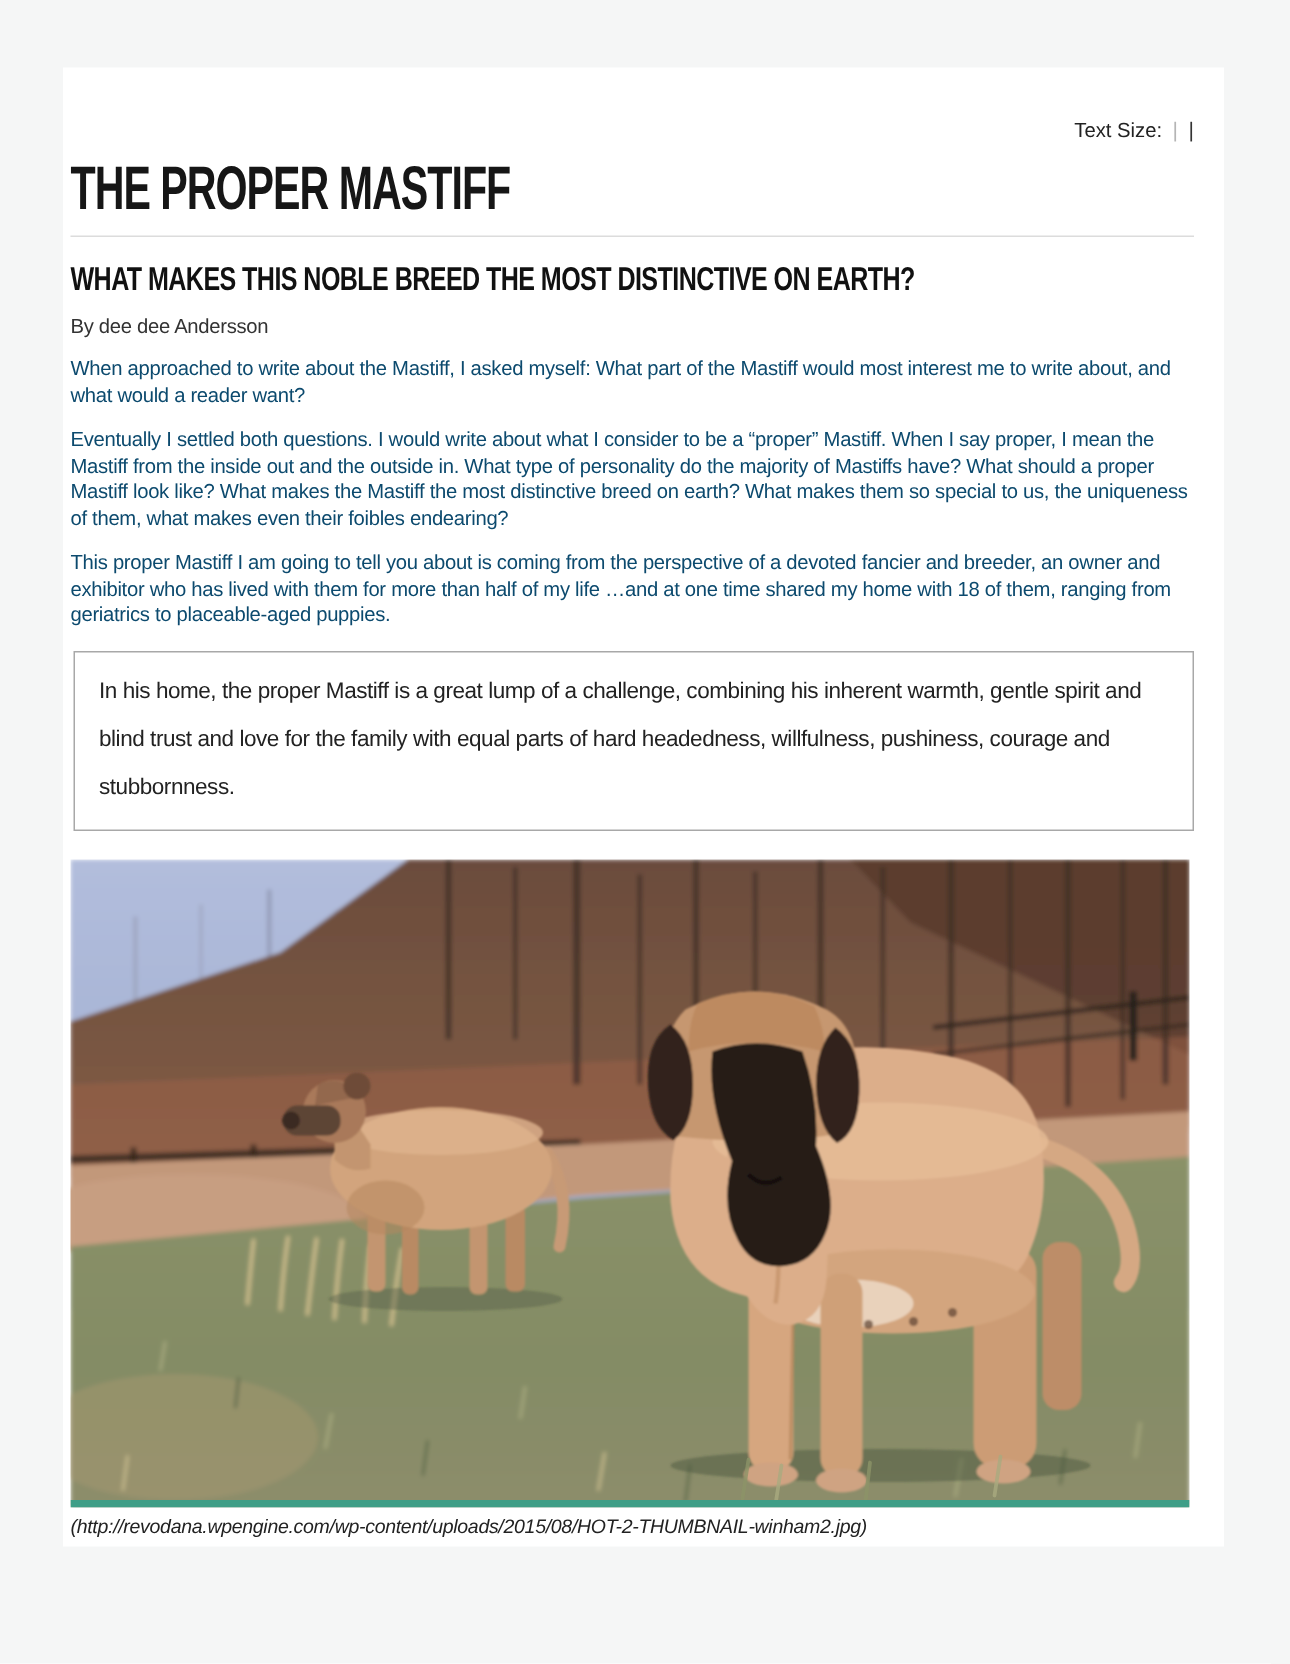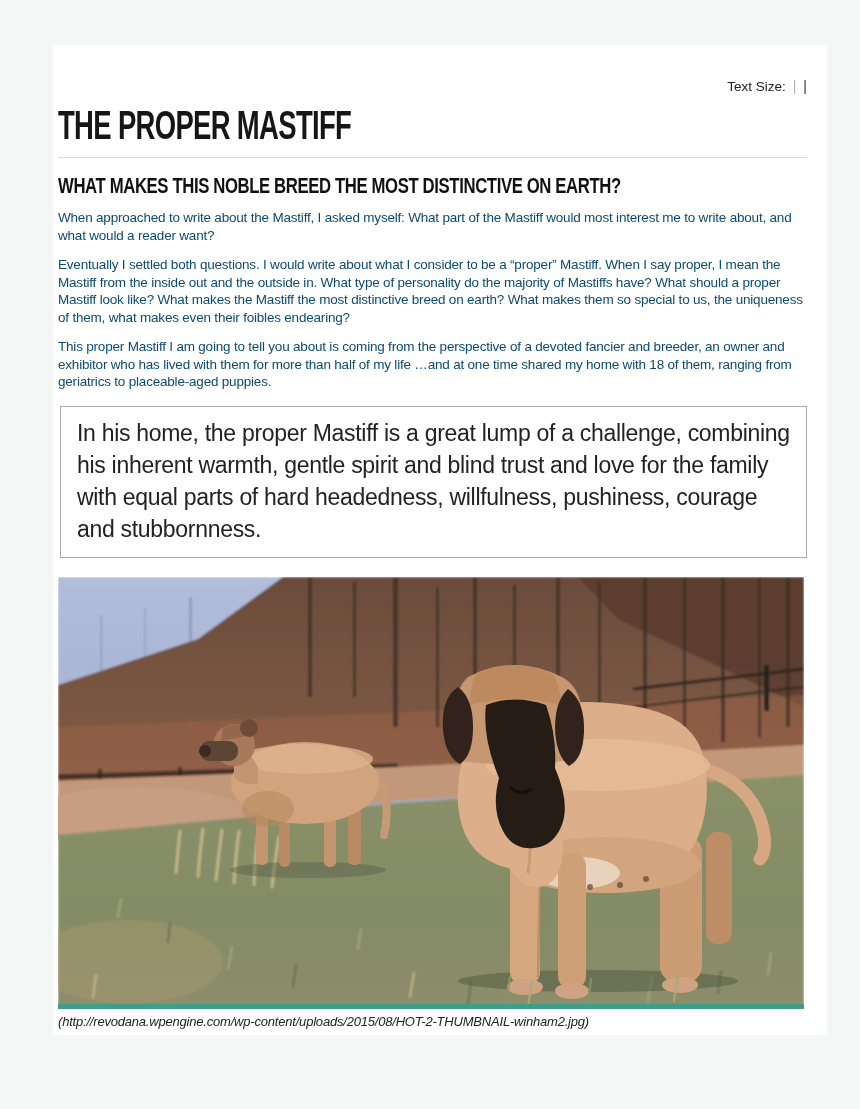--- a/index.html
+++ b/index.html
@@ -4,21 +4,21 @@
 <style>
   html,body{margin:0;padding:0;}
   body{
     width:860px;height:1109px;
     background:#f5f6f6;
     font-family:"Liberation Sans",sans-serif;
     position:relative;overflow:hidden;
     -webkit-font-smoothing:antialiased;
   }
   .card{
-    position:absolute;left:53px;top:45px;width:774px;
+    position:absolute;left:42px;top:45px;width:774px;
     background:#ffffff;
     box-sizing:border-box;
     padding:0 20px 6px 5px;
   }
   .textsize-row{
     padding-top:33px;
     text-align:right;
     font-size:13.5px;color:#222;
     height:18px;
   }
@@ -48,21 +48,21 @@
   }
   p.body-para{
     margin:12px 0 0 0;
     font-size:13.5px;line-height:17.5px;color:#0c4a6e;
     letter-spacing:-0.2px;
   }
   blockquote.pull-quote{
     margin:15px 0 0 2px;
     border:1px solid #a8a8a8;
     padding:10px 16px 12px 16px;
-    font-size:23px;line-height:32px;color:#222;
+    font-size:15px;line-height:32px;color:#222;
     letter-spacing:-0.3px;
     background:#fff;
   }
   figure.photo-figure{margin:19px 0 0 0;font-style:italic;}
   .photo-frame{width:746px;height:432px;display:block;}
   figcaption.photo-caption{
     margin-top:5px;
     font-size:13px;color:#222;letter-spacing:-0.2px;
   }
 </style>
@@ -74,20 +74,21 @@
   <div class="textsize-row">
     <span class="textsize-label">Text Size:</span><span class="size-btn small">|</span><span class="size-btn large">|</span>
   </div>
 
   <h1 class="title">THE PROPER MASTIFF</h1>
 
   <hr class="rule">
 
   <h2 class="subtitle">WHAT MAKES THIS NOBLE BREED THE MOST DISTINCTIVE ON EARTH?</h2>
 
+  <p class="byline">By dee dee Andersson</p>
 
   <p class="body-para">When approached to write about the Mastiff, I asked myself: What part of the Mastiff would most interest me to write about, and what would a reader want?</p>
   <p class="body-para">Eventually I settled both questions. I would write about what I consider to be a “proper” Mastiff. When I say proper, I mean the Mastiff from the inside out and the outside in. What type of personality do the majority of Mastiffs have? What should a proper Mastiff look like? What makes the Mastiff the most distinctive breed on earth? What makes them so special to us, the uniqueness of them, what makes even their foibles endearing?</p>
   <p class="body-para">This proper Mastiff I am going to tell you about is coming from the perspective of a devoted fancier and breeder, an owner and exhibitor who has lived with them for more than half of my life …and at one time shared my home with 18 of them, ranging from geriatrics to placeable-aged puppies.</p>
 
   <blockquote class="pull-quote">In his home, the proper Mastiff is a great lump of a challenge, combining his inherent warmth, gentle spirit and blind trust and love for the family with equal parts of hard headedness, willfulness, pushiness, courage and stubbornness.</blockquote>
 
   <figure class="photo-figure">
     <svg class="photo-frame" viewBox="0 0 746 432" width="746" height="432" xmlns="http://www.w3.org/2000/svg">
       <defs>

